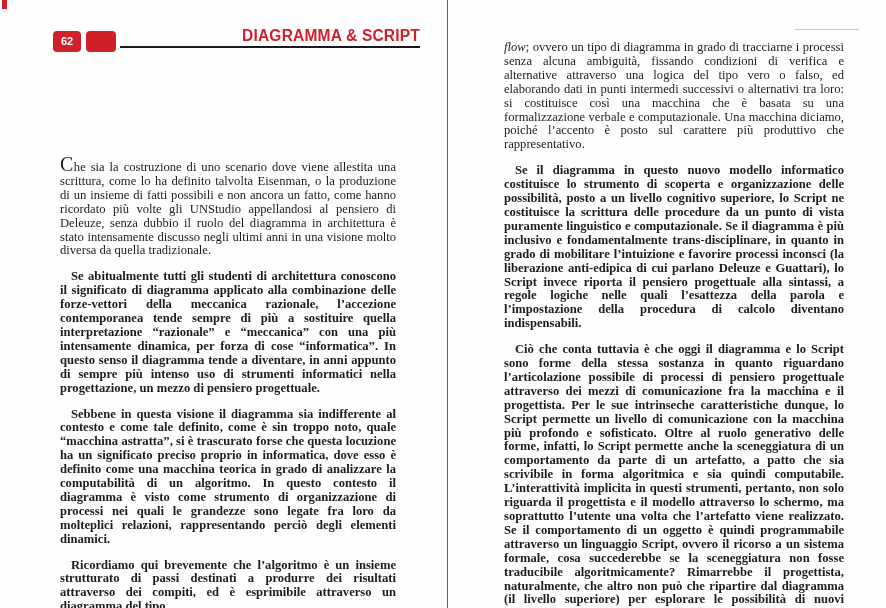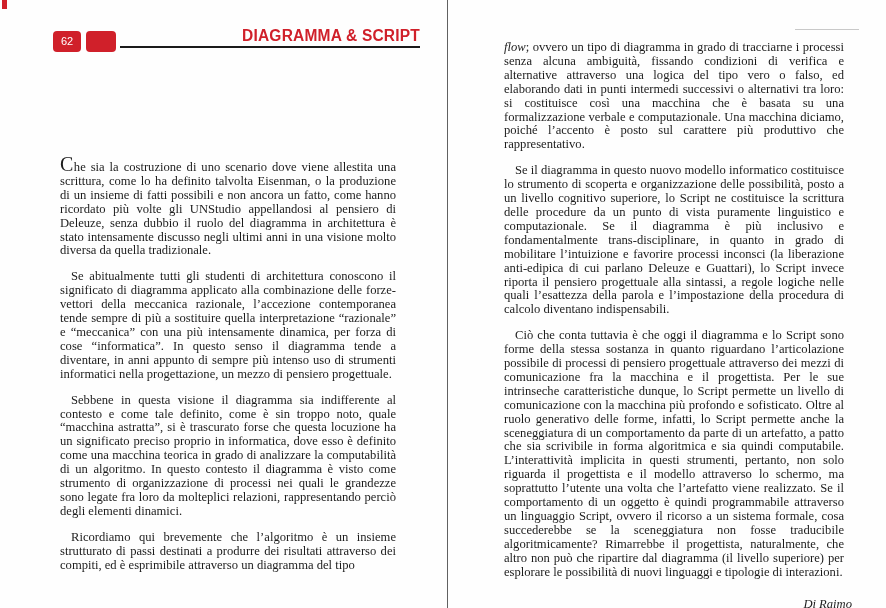--- a/index.html
+++ b/index.html
@@ -10,39 +10,39 @@
     color:#1c1c1c;
   }
   
   .spine-mark{position:absolute;left:2px;top:0;width:5px;height:9px;background:#d0202a;}
   .badge{
     position:absolute;top:31px;height:21px;background:#d0202a;border-radius:4px;
   }
   .badge-number{
     left:53px;width:28px;color:#ffffff;
     font-family:"Liberation Sans","DejaVu Sans",sans-serif;
-    font-weight:normal;font-size:11px;line-height:21px;text-align:center;
+    font-weight:bold;font-size:11px;line-height:21px;text-align:center;
   }
   .badge-blank{left:86px;width:30px;}
   .header-rule{position:absolute;left:120px;top:46px;width:300px;height:2px;background:#1a1a1a;}
   .running-title{
     position:absolute;left:120px;top:27px;width:300px;
     color:#d0202a;font-family:"Liberation Sans","DejaVu Sans",sans-serif;
     font-weight:bold;font-size:16px;letter-spacing:.2px;text-align:right;
     transform:scaleX(.97);transform-origin:right;white-space:nowrap;
   }
   .faded-rule{position:absolute;left:795px;top:29px;width:64px;height:1px;background:#c9c9c9;}
   .gutter-line{position:absolute;left:447px;top:0;width:1px;height:608px;background:#616161;}
 
   
   .column{position:absolute;font-size:12.6px;line-height:13.9px;text-align:justify;}
   .col-left{left:48px;top:147px;width:360px;}
   .col-right{left:492px;top:29px;width:364px;}
   .para{margin:12px;padding:0;hyphens:auto;-webkit-hyphens:auto;}
-  .indent{text-indent:11px;}
+  .indent{text-indent:11px;font-weight:bold;}
   .dropcap{
     font-size:20px;line-height:11px;letter-spacing:.5px;
   }
   .lead-italic{font-style:italic;}
   .signature{
     margin-top:18px;padding-right:4px;text-align:right;font-style:italic;
   }
 </style>
 </head>
 <body>

